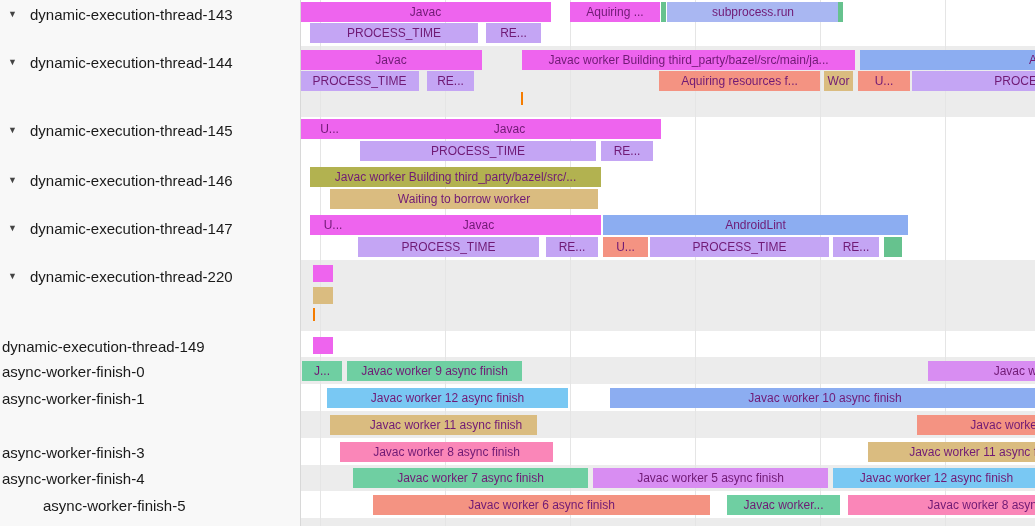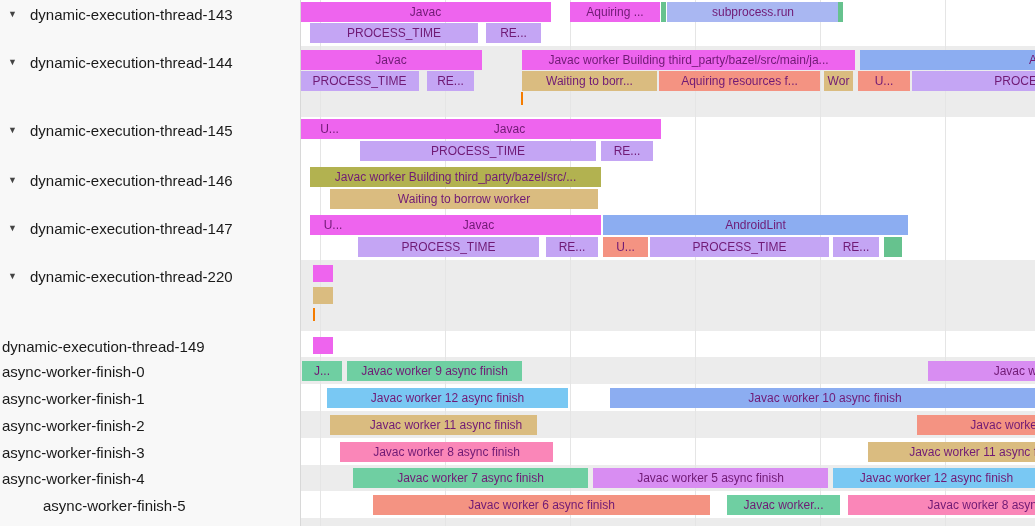--- a/index.html
+++ b/index.html
@@ -57,23 +57,20 @@
       </div>
       <div class="trow noarrow" style="top: 334px;">
         <span>dynamic-execution-thread-149</span>
       </div>
       <div class="trow noarrow" style="top: 359px; align-items: center;">
         <span>async-worker-finish-0</span>
       </div>
       <div class="trow noarrow" style="top: 386px;">
         <span>async-worker-finish-1</span>
       </div>
-      <div class="trow noarrow" style="top: 413px;">
-        <span>async-worker-finish-2</span>
-      </div>
       <div class="trow noarrow" style="top: 440px;">
         <span>async-worker-finish-3</span>
       </div>
       <div class="trow noarrow" style="top: 466px;">
         <span>async-worker-finish-4</span>
       </div>
       <div class="trow noarrow" style="top: 493px; margin-left: 41px;">
         <span>async-worker-finish-5</span>
       </div>
     </div>
@@ -96,21 +93,20 @@
     <div class="span" style="left: 661px; top: 2px; width: 5px; height: 20px; line-height: 20px; background: rgb(102, 194, 142);"></div>
     <div class="span" style="left: 667px; top: 2px; width: 172px; height: 20px; line-height: 20px; background: rgb(169, 183, 242);">subprocess.run</div>
     <div class="span" style="left: 838px; top: 2px; width: 5px; height: 20px; line-height: 20px; background: rgb(102, 194, 142);"></div>
     <div class="span" style="left: 310px; top: 23px; width: 168px; height: 20px; line-height: 20px; background: rgb(196, 165, 244);">PROCESS_TIME</div>
     <div class="span" style="left: 486px; top: 23px; width: 55px; height: 20px; line-height: 20px; background: rgb(196, 165, 244);">RE...</div>
     <div class="span" style="left: 300px; top: 50px; width: 182px; height: 20px; line-height: 20px; background: rgb(238, 100, 238);">Javac</div>
     <div class="span" style="left: 522px; top: 50px; width: 333px; height: 20px; line-height: 20px; background: rgb(238, 100, 238);">Javac worker Building third_party/bazel/src/main/ja...</div>
     <div class="span r" style="left: 860px; top: 50px; width: 180px; height: 20px; line-height: 20px; background: rgb(140, 173, 241);">A</div>
     <div class="span" style="left: 300px; top: 71px; width: 119px; height: 20px; line-height: 20px; background: rgb(196, 165, 244);">PROCESS_TIME</div>
     <div class="span" style="left: 427px; top: 71px; width: 47px; height: 20px; line-height: 20px; background: rgb(196, 165, 244);">RE...</div>
-    <div class="span" style="left: 522px; top: 71px; width: 135px; height: 20px; line-height: 20px; background: rgb(218, 188, 128);">Waiting to borr...</div>
     <div class="span" style="left: 659px; top: 71px; width: 161px; height: 20px; line-height: 20px; background: rgb(244, 147, 130);">Aquiring resources f...</div>
     <div class="span" style="left: 824px; top: 71px; width: 29px; height: 20px; line-height: 20px; background: rgb(218, 188, 128);">Wor</div>
     <div class="span" style="left: 858px; top: 71px; width: 52px; height: 20px; line-height: 20px; background: rgb(244, 147, 130);">U...</div>
     <div class="span r" style="left: 912px; top: 71px; width: 128px; height: 20px; line-height: 20px; background: rgb(196, 165, 244);">PROCE</div>
     <div class="span" style="left: 301px; top: 119px; width: 57px; height: 20px; line-height: 20px; background: rgb(238, 100, 238);">U...</div>
     <div class="span" style="left: 358px; top: 119px; width: 303px; height: 20px; line-height: 20px; background: rgb(238, 100, 238);">Javac</div>
     <div class="span" style="left: 360px; top: 141px; width: 236px; height: 20px; line-height: 20px; background: rgb(196, 165, 244);">PROCESS_TIME</div>
     <div class="span" style="left: 601px; top: 141px; width: 52px; height: 20px; line-height: 20px; background: rgb(196, 165, 244);">RE...</div>
     <div class="span" style="left: 310px; top: 167px; width: 291px; height: 20px; line-height: 20px; background: rgb(178, 178, 80);">Javac worker Building third_party/bazel/src/...</div>
     <div class="span" style="left: 330px; top: 189px; width: 268px; height: 20px; line-height: 20px; background: rgb(218, 188, 128);">Waiting to borrow worker</div>

